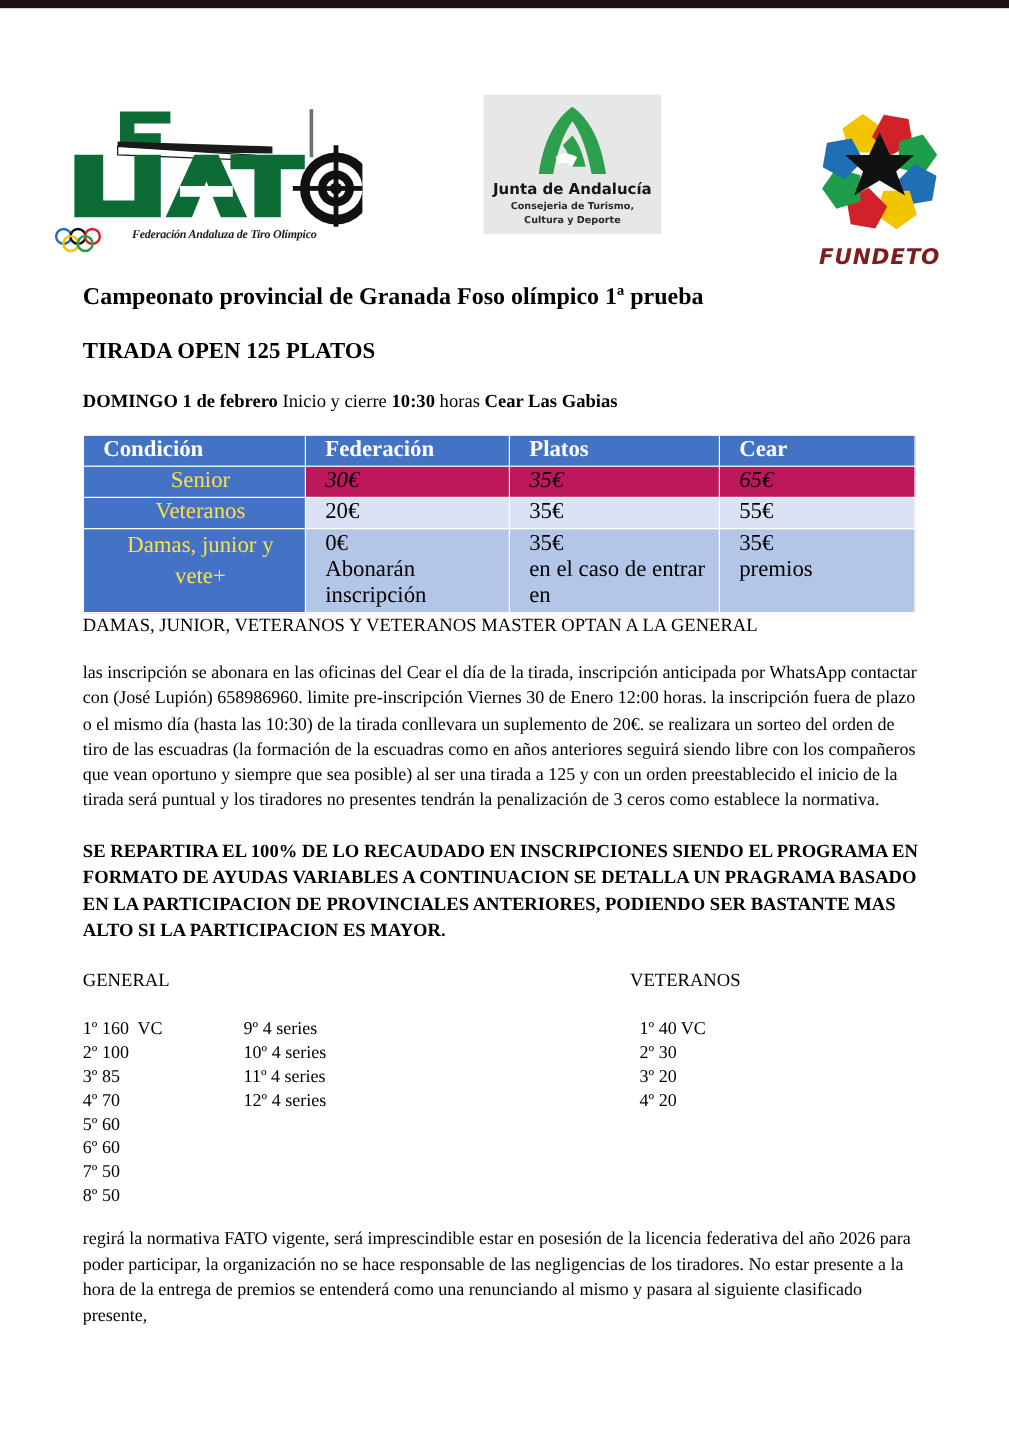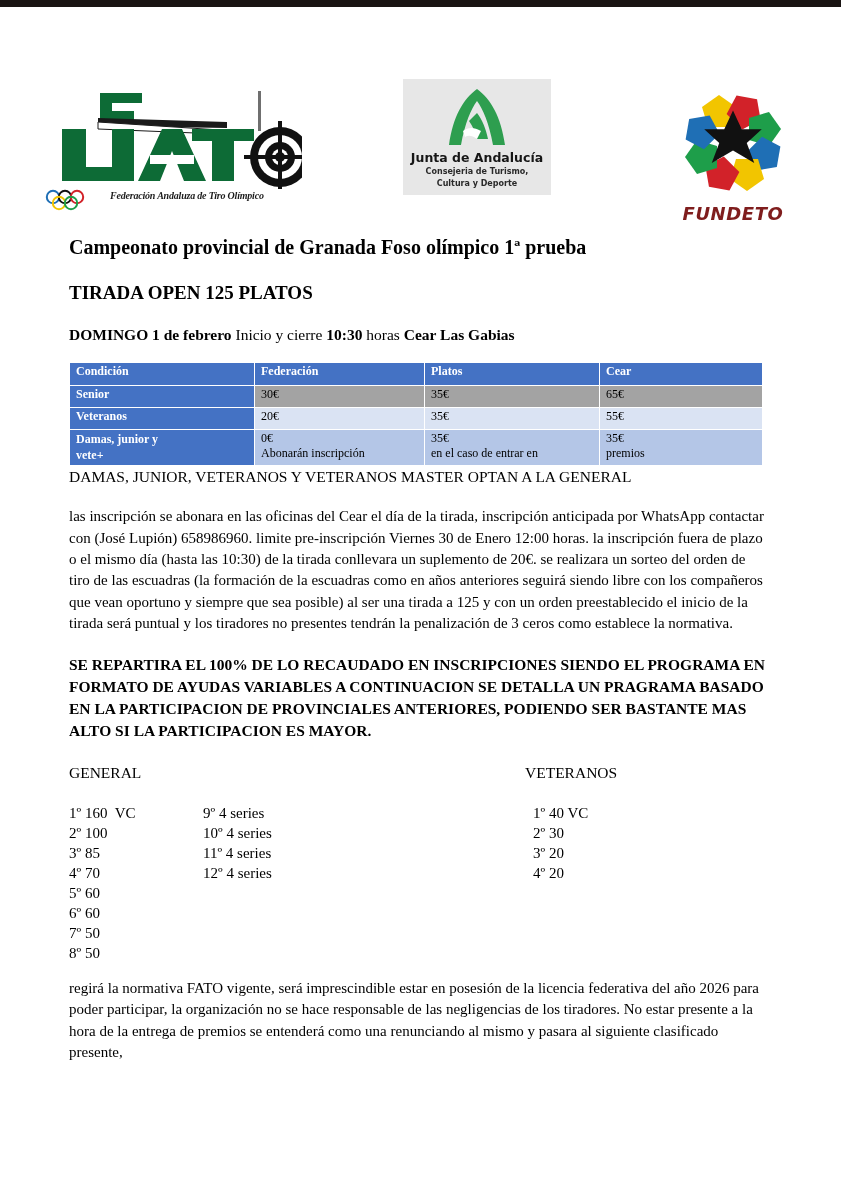--- a/index.html
+++ b/index.html
@@ -109,40 +109,41 @@
   .h-when b { font-weight: bold; }
 
   
   table.fee-table {
     border-collapse: collapse;
     width: 694px;
     table-layout: fixed;
     margin: 0 0 2px 0;
   }
   table.fee-table td, table.fee-table th {
-    padding: 1px 6px 2px 6px;
-    font-size: 12px;
+    padding: 1px 6px 2px 16px;
+    font-size: 19px;
     vertical-align: top;
     border: 1px solid #ffffff;
     height: 22px;
     box-sizing: border-box;
   }
   table.fee-table thead th {
     background: #4472c4;
     color: #ffffff;
     font-weight: bold;
     text-align: left;
     height: 23px;
   }
   table.fee-table tbody td.cond {
     background: #4472c4;
-    color: #ffffff;
-    font-weight: bold;
-  }
-  table.fee-table tbody tr.r1 td.val { background: #a3a3a3; }
+    color: #fde047;
+    font-weight: normal;
+    text-align: center;
+  }
+  table.fee-table tbody tr.r1 td.val { background: #be185d; font-style: italic; }
   table.fee-table tbody tr.r2 td.val { background: #dae3f3; }
   table.fee-table tbody tr.r3 td.val { background: #b4c6e7; }
   table.fee-table tbody tr.r3 td { border-bottom: 1px solid #ffffff; }
   .cond-two-line { line-height: 1.35; }
 
   .note-caps {
     font-size: 15.5px;
     margin: 2px 0 20px 0;
   }
   p.body-text {

